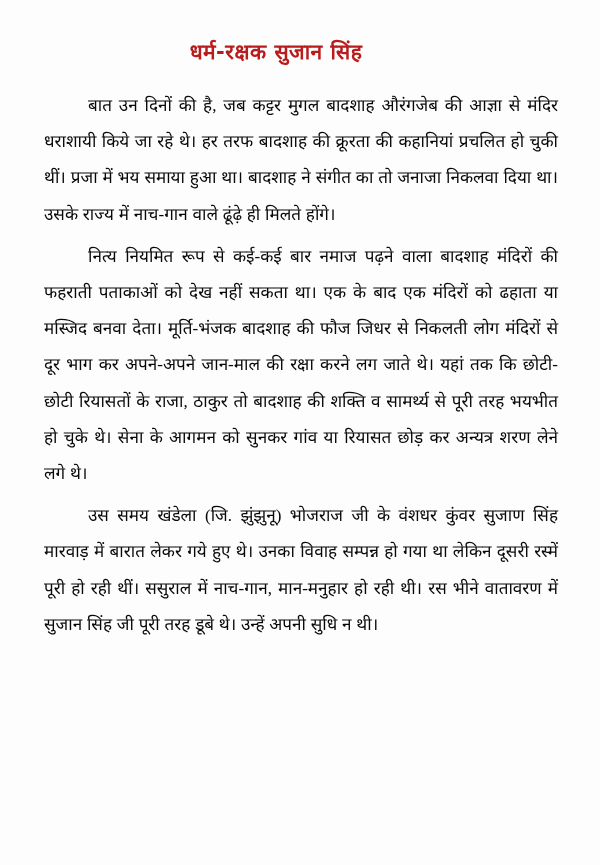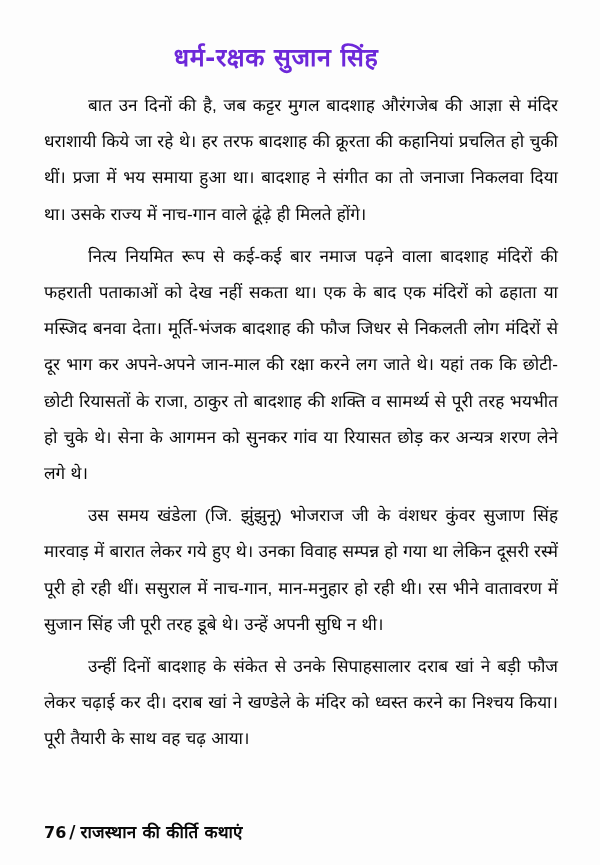--- a/index.html
+++ b/index.html
@@ -26,37 +26,37 @@
 
   
   .chapter-title {
     position: absolute;
     top: 26px;
     left: 0;
     width: 552px;
     text-align: center;
     font-family: "DejaVu Sans", "Liberation Sans", sans-serif;
     font-weight: bold;
-    font-size: 25px;
+    font-size: 21px;
     letter-spacing: 0.5px;
-    color: #6d28d9;
+    color: #b91c1c;
     line-height: 1.2;
   }
 
   
   .body-block {
     position: absolute;
     top: 88px;
     left: 44px;
     width: 514px;
   }
 
   .para {
     margin: 0 0 6px 0;
-    font-family: Liberation Sans, sans-serif;
+    font-family: Liberation Serif, serif;
     font-size: 17.1px;
     line-height: 36.2px;
     text-align: justify;
     text-align-last: left;
     text-indent: 44px;
     color: #080808;
     word-spacing: 0.5px;
     -webkit-font-smoothing: none;
   }
 
@@ -98,22 +98,16 @@
 <body>
 
 <div class="page">
 
   <h1 class="chapter-title">धर्म-रक्षक सुजान सिंह</h1>
 
   <div class="body-block">
     <p class="para">बात उन दिनों की है, जब कट्टर मुगल बादशाह औरंगजेब की आज्ञा से मंदिर धराशायी किये जा रहे थे। हर तरफ बादशाह की क्रूरता की कहानियां प्रचलित हो चुकी थीं। प्रजा में भय समाया हुआ था। बादशाह ने संगीत का तो जनाजा निकलवा दिया था। उसके राज्य में नाच-गान वाले ढूंढ़े ही मिलते होंगे।</p>
     <p class="para">नित्य नियमित रूप से कई-कई बार नमाज पढ़ने वाला बादशाह मंदिरों की फहराती पताकाओं को देख नहीं सकता था। एक के बाद एक मंदिरों को ढहाता या मस्जिद बनवा देता। मूर्ति-भंजक बादशाह की फौज जिधर से निकलती लोग मंदिरों से दूर भाग कर अपने-अपने जान-माल की रक्षा करने लग जाते थे। यहां तक कि छोटी-छोटी रियासतों के राजा, ठाकुर तो बादशाह की शक्ति व सामर्थ्य से पूरी तरह भयभीत हो चुके थे। सेना के आगमन को सुनकर गांव या रियासत छोड़ कर अन्यत्र शरण लेने लगे थे।</p>
     <p class="para">उस समय खंडेला (जि. झुंझुनू) भोजराज जी के वंशधर कुंवर सुजाण सिंह मारवाड़ में बारात लेकर गये हुए थे। उनका विवाह सम्पन्न हो गया था लेकिन दूसरी रस्में पूरी हो रही थीं। ससुराल में नाच-गान, मान-मनुहार हो रही थी। रस भीने वातावरण में सुजान सिंह जी पूरी तरह डूबे थे। उन्हें अपनी सुधि न थी।</p>
-    <p class="para">उन्हीं दिनों बादशाह के संकेत से उनके सिपाहसालार दराब खां ने बड़ी फौज लेकर चढ़ाई कर दी। दराब खां ने खण्डेले के मंदिर को ध्वस्त करने का निश्चय किया। पूरी तैयारी के साथ वह चढ़ आया।</p>
   </div>
 
-  <div class="page-footer">
-    <span class="folio">76</span>
-    <span class="sep">/</span>
-    <span class="book-title">राजस्थान की कीर्ति कथाएं</span>
-  </div>
 
 </div>
 
 </body></html>

